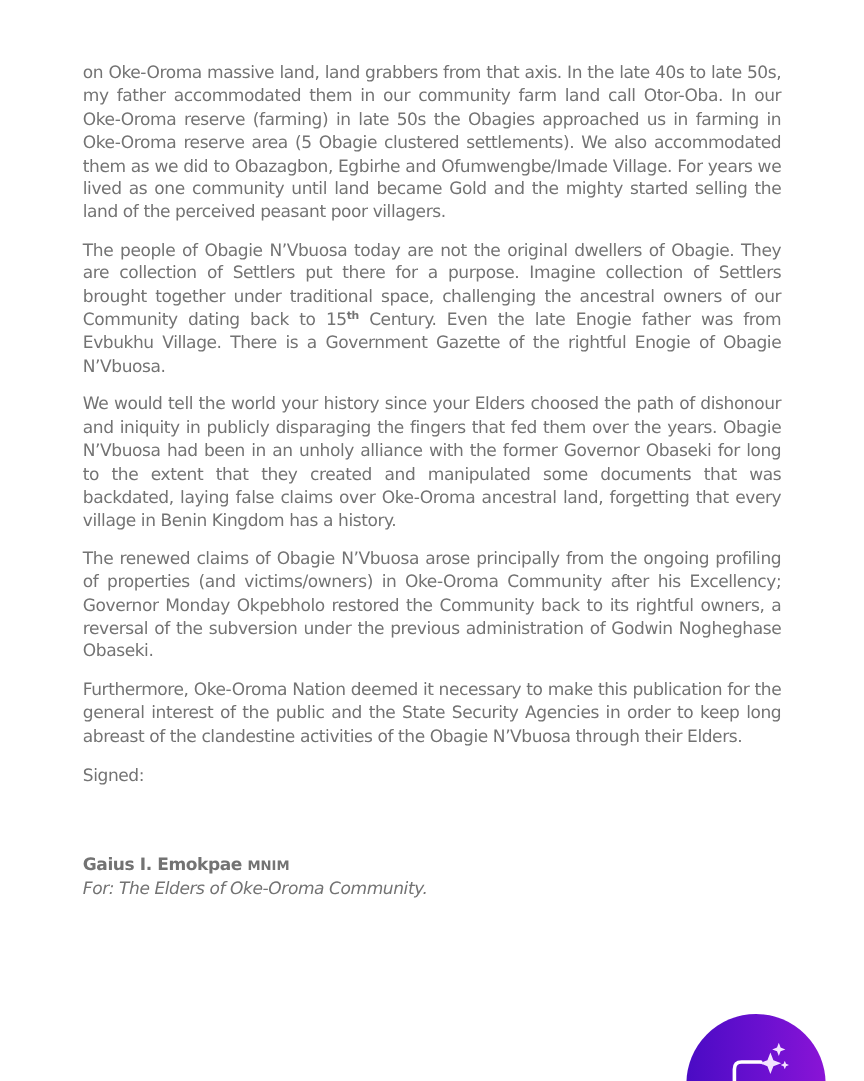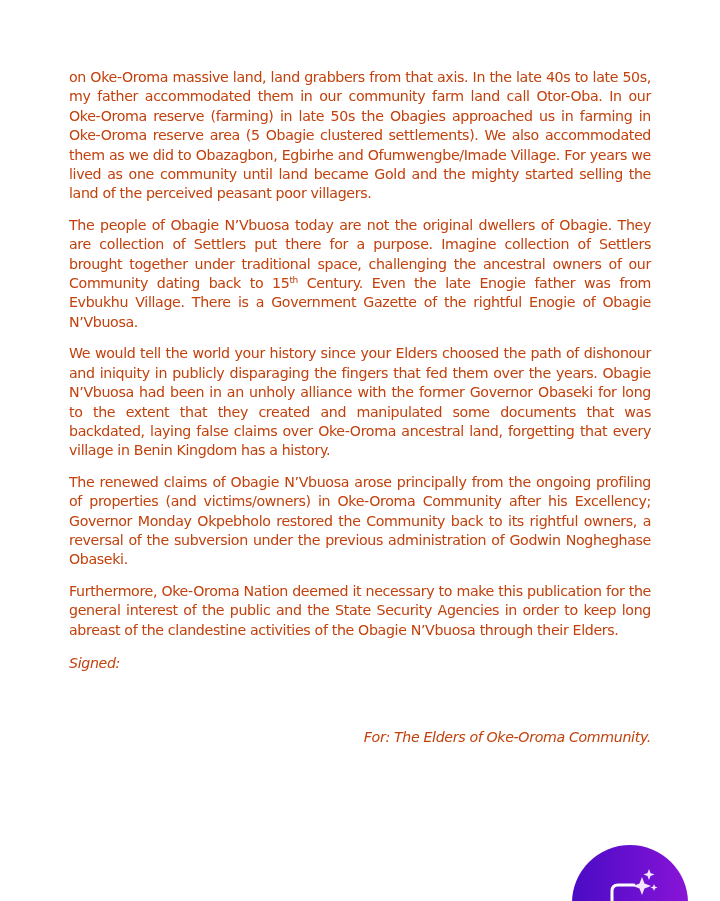--- a/index.html
+++ b/index.html
@@ -1,49 +1,49 @@
 <!DOCTYPE html>
 <html><head>
 <meta charset="utf-8">
 <style>
   html, body { margin: 0; padding: 0; background: #ffffff; }
   body { width: 720px; height: 901px; overflow: hidden; position: relative; }
   .page {
     position: absolute; left: 69px; top: 52px; width: 582px;
     font-family: "DejaVu Sans", sans-serif;
-    font-size: 14.2px; line-height: 19.4px; color: #c2410c;
+    font-size: 14.2px; line-height: 19.4px; color: #737373;
     letter-spacing: -0.35px;
-    margin-top: 16px;
   }
   .para { margin: 0 0 12px 0; text-align: justify; }
-  .para sup { font-size: 9px; line-height: 0; vertical-align: 5px; }
-  .signed { margin: 14px 0 0 0; font-style: italic; }
+  .para sup { font-size: 9px; line-height: 0; vertical-align: 5px; font-weight: bold; }
+  .signed { margin: 14px 0 0 0; }
   .sign-block { margin-top: 55px; }
   .name { font-weight: bold; margin: 0; }
   .name .suffix { font-size: 11px; letter-spacing: 0; }
-  .org { font-style: italic; margin: 0; text-align: right; }
+  .org { font-style: italic; margin: 0; }
   .fab {
     position: absolute; left: 572px; top: 845px; width: 116px; height: 116px;
     border-radius: 50%;
     background: linear-gradient(90deg, #4a0bc4 0%, #6b10d0 55%, #8a14d6 100%);
     cursor: pointer;
   }
   .fab svg { position: absolute; left: 0; top: 0; }
 </style>
 </head>
 <body>
 
 <div class="page">
   <p class="para">on Oke-Oroma massive land, land grabbers from that axis.  In the late 40s to late 50s, my father accommodated them in our community farm land call Otor-Oba. In our Oke-Oroma reserve (farming) in late 50s the Obagies approached us in farming in Oke-Oroma reserve area (5 Obagie clustered settlements). We also accommodated them as we did to Obazagbon, Egbirhe and Ofumwengbe/Imade Village. For years we lived as one community until land became Gold and the mighty started selling the land of the perceived peasant poor villagers.</p>
   <p class="para"><span>The people of Obagie N’Vbuosa today are not the original dwellers of Obagie. They are collection of Settlers put there for a purpose. Imagine collection of Settlers brought together under traditional space, challenging the ancestral owners of our Community dating back to 15</span><sup>th</sup><span> Century. Even the late Enogie father was from Evbukhu Village. There is a Government Gazette of the rightful Enogie of Obagie N’Vbuosa.</span></p>
   <p class="para">We would tell the world your history since your Elders choosed the path of dishonour and iniquity in publicly disparaging the fingers that fed them over the years. Obagie N’Vbuosa had been in an unholy alliance with the former Governor Obaseki for long to the extent that they created and manipulated some documents that was backdated, laying false claims over Oke-Oroma ancestral land, forgetting that every village in Benin Kingdom has a history.</p>
   <p class="para">The renewed claims of Obagie N’Vbuosa arose principally from the ongoing profiling of properties (and victims/owners) in Oke-Oroma Community after his Excellency; Governor Monday Okpebholo restored the Community back to its rightful owners, a reversal of the subversion under the previous administration of Godwin Nogheghase Obaseki.</p>
   <p class="para">Furthermore, Oke-Oroma Nation deemed it necessary to make this publication for the general interest of the public and the State Security Agencies in order to keep long abreast of the clandestine activities of the Obagie N’Vbuosa through their Elders.</p>
   <p class="signed">Signed:</p>
   <div class="sign-block">
+    <p class="name"><span>Gaius I. Emokpae</span> <span class="suffix">MNIM</span></p>
     <p class="org">For: The Elders of Oke-Oroma Community.</p>
   </div>
 </div>
 
 <div class="fab">
   <svg width="116" height="116" viewBox="0 0 116 116">
     <path d="M40 56 L40 46 Q40 40 46 40 L62 40" fill="none" stroke="#ffffff" stroke-width="3" stroke-linecap="round"></path>
     <path d="M70 32 L72.5 38.5 L79 41 L72.5 43.5 L70 50 L67.5 43.5 L61 41 L67.5 38.5 Z" fill="#f3e4ff"></path>
     <path d="M77 24 L78.5 28 L82.5 29.5 L78.5 31 L77 35 L75.5 31 L71.5 29.5 L75.5 28 Z" fill="#f3e4ff"></path>
     <path d="M82 39 L83 41.5 L85.5 42.5 L83 43.5 L82 46 L81 43.5 L78.5 42.5 L81 41.5 Z" fill="#f3e4ff"></path>

